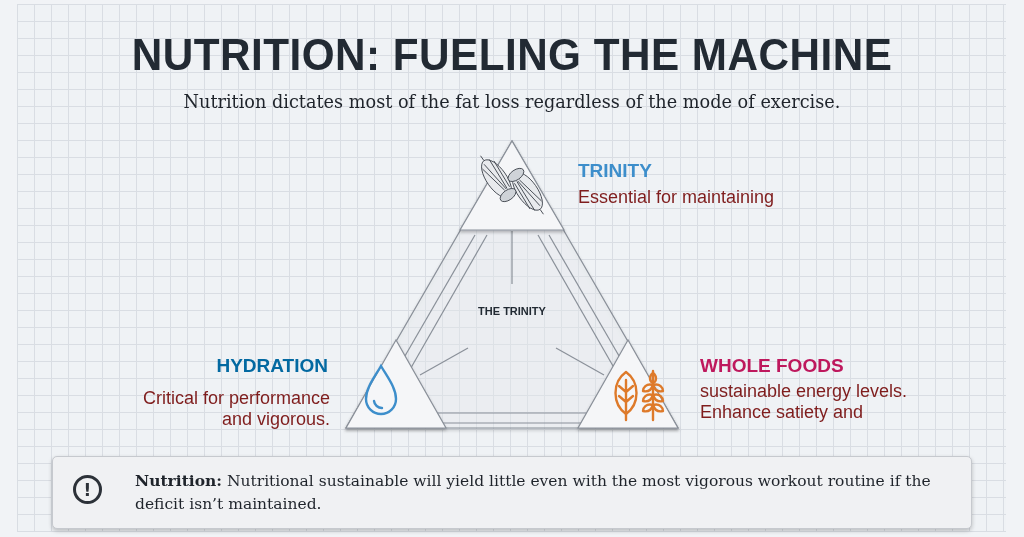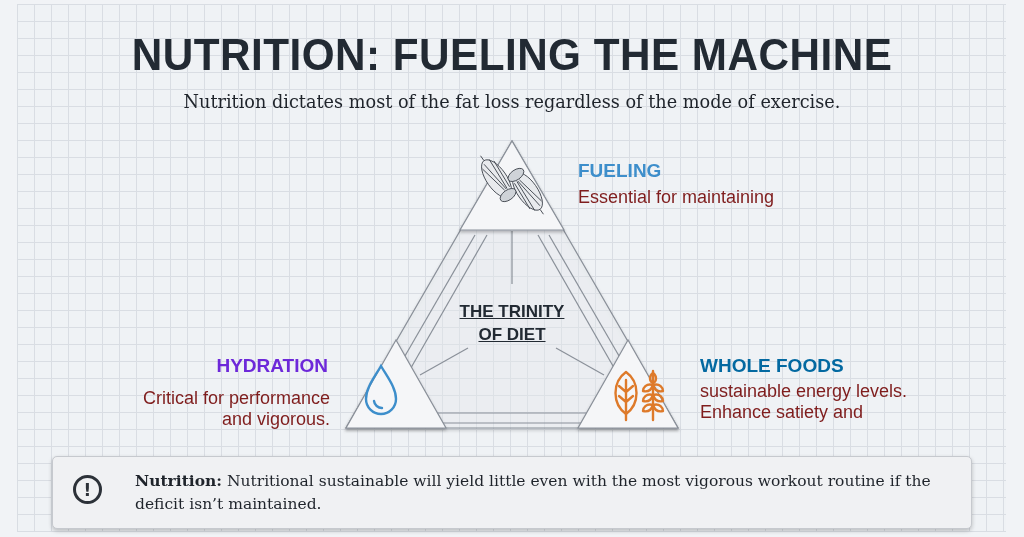--- a/index.html
+++ b/index.html
@@ -24,29 +24,29 @@
     transform: scaleX(0.96);
   }
   .subtitle {
     position: absolute; left: 0; top: 90px; width: 1024px; text-align: center;
     font-family: "DejaVu Serif", serif; font-size: 19px; color: #1f242b;
     transform: scaleX(0.93);
   }
   svg.diagram { position: absolute; left: 0; top: 0; }
   .center-label {
     position: absolute; left: 432px; top: 300px; width: 160px; text-align: center;
-    font-weight: 700; font-size: 17px; line-height: 23px; color: #222a33; text-decoration: underline;
+    font-weight: 700; font-size: 11px; line-height: 23px; color: #222a33;
   }
   .node-title { position: absolute; font-weight: 700; font-size: 19px; }
   .node-desc { position: absolute; font-size: 18px; line-height: 21px; color: #7f1d1d; }
   .protein-title { left: 578px; top: 160px; color: #3d8ecb; }
   .protein-desc { left: 578px; top: 187px; }
-  .hydration-title { left: 130px; top: 355px; width: 198px; text-align: right; color: #6d28d9; }
+  .hydration-title { left: 130px; top: 355px; width: 198px; text-align: right; color: #0369a1; }
   .hydration-desc { left: 100px; top: 388px; width: 230px; text-align: right; }
-  .whole-title { left: 700px; top: 355px; color: #0369a1; }
+  .whole-title { left: 700px; top: 355px; color: #be185d; }
   .whole-desc { left: 700px; top: 381px; }
   .reminder {
     position: absolute; left: 52px; top: 456px; width: 918px; height: 71px;
     background: #f0f1f3; border: 1px solid #c6c9ce; border-radius: 5px;
     box-shadow: 0 2px 4px rgba(0,0,0,0.22);
   }
   .reminder-icon {
     position: absolute; left: 20px; top: 18px; width: 29px; height: 29px;
     border: 3px solid #2c3138; border-radius: 50%; box-sizing: border-box;
     display: flex; align-items: center; justify-content: center;
@@ -122,24 +122,23 @@
     <path d="M653,371 L653,420"></path>
     <path d="M653,373 c-4,3 -4,8 0,10 c4,-2 4,-7 0,-10 Z"></path>
     <path d="M653,385 c-7,-2 -10,3 -10,6 c4,1 8,0 10,-6 Z M653,385 c7,-2 10,3 10,6 c-4,1 -8,0 -10,-6 Z"></path>
     <path d="M653,395 c-7,-2 -10,3 -10,6 c4,1 8,0 10,-6 Z M653,395 c7,-2 10,3 10,6 c-4,1 -8,0 -10,-6 Z"></path>
     <path d="M653,405 c-7,-2 -10,3 -10,6 c4,1 8,0 10,-6 Z M653,405 c7,-2 10,3 10,6 c-4,1 -8,0 -10,-6 Z"></path>
   </g>
 </svg>
 
 <div class="center-label">
   <div>THE TRINITY</div>
-  <div>OF DIET</div>
 </div>
 
-<div class="node-title protein-title">FUELING</div>
+<div class="node-title protein-title">TRINITY</div>
 <div class="node-desc protein-desc">
   <div>Essential for maintaining</div>
 </div>
 
 <div class="node-title hydration-title">HYDRATION</div>
 <div class="node-desc hydration-desc">
   <div>Critical for performance</div>
   <div>and vigorous.</div>
 </div>
 

